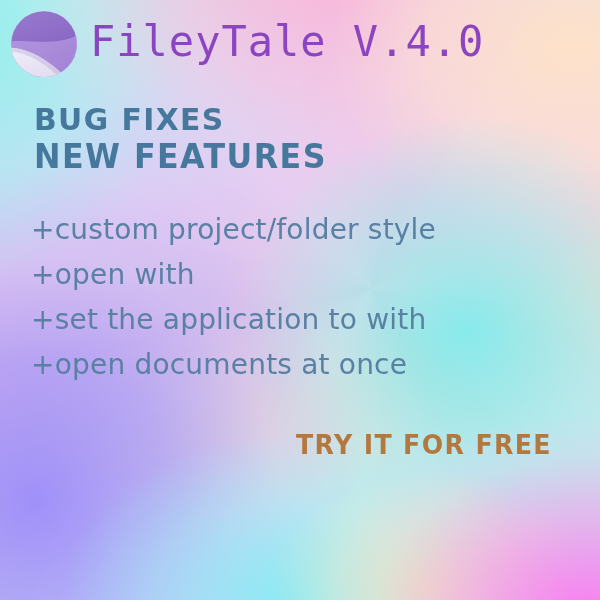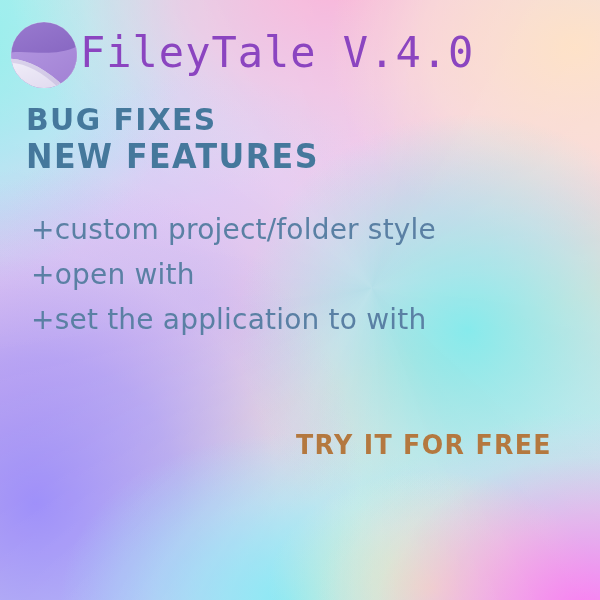--- a/index.html
+++ b/index.html
@@ -123,23 +123,24 @@
     position: relative;
     z-index: 5;
     width: 100%;
     height: 100%;
   }
 
   
   #header-row {
     position: absolute;
     left: 8px;
-    top: 19px;
+    top: 8px;
     display: flex;
     align-items: center;
+    gap: 10px;
   }
   #app-logo {
     width: 72px;
     height: 72px;
     flex: 0 0 72px;
     display: block;
   }
   #app-title {
     font-family: "DejaVu Sans Mono", "Liberation Mono", monospace;
     font-size: 42px;
@@ -148,21 +149,21 @@
     color: #8b45c0;
     white-space: nowrap;
     margin: 0;
     padding: 0 0 4px 0;
     font-weight: 400;
   }
 
   
   #headline-block {
     position: absolute;
-    left: 26px;
+    left: 34px;
     top: 100px;
   }
   .headline {
     font-family: "DejaVu Sans", sans-serif;
     font-weight: bold;
     font-size: 31px;
     line-height: 38px;
     letter-spacing: 1.5px;
     color: #45789c;
     margin: 0;
@@ -271,18 +272,19 @@
 
     <div id="headline-block">
       <div class="headline" id="headline-bug-fixes">BUG FIXES</div>
       <div class="headline" id="headline-new-features">NEW FEATURES</div>
     </div>
 
     <ul id="feature-list">
       <li>+custom project/folder style</li>
       <li>+open with</li>
       <li>+set the application to with</li>
+      <li>+open documents at once</li>
     </ul>
 
     <div id="cta-text">TRY IT FOR FREE</div>
 
   </div>
 </div>
 
 </body></html>

